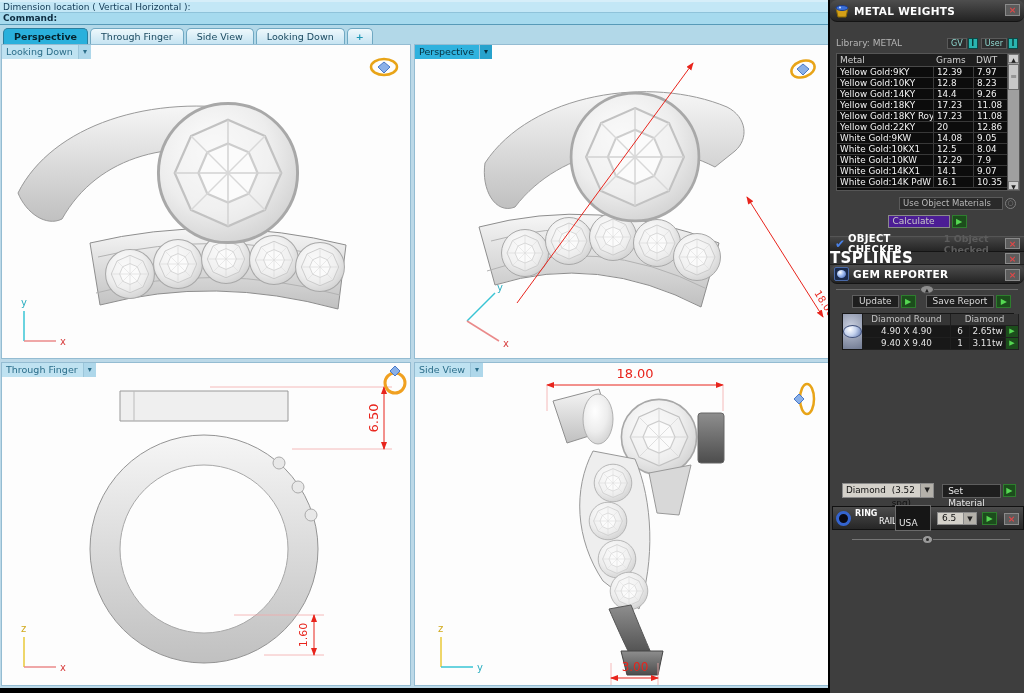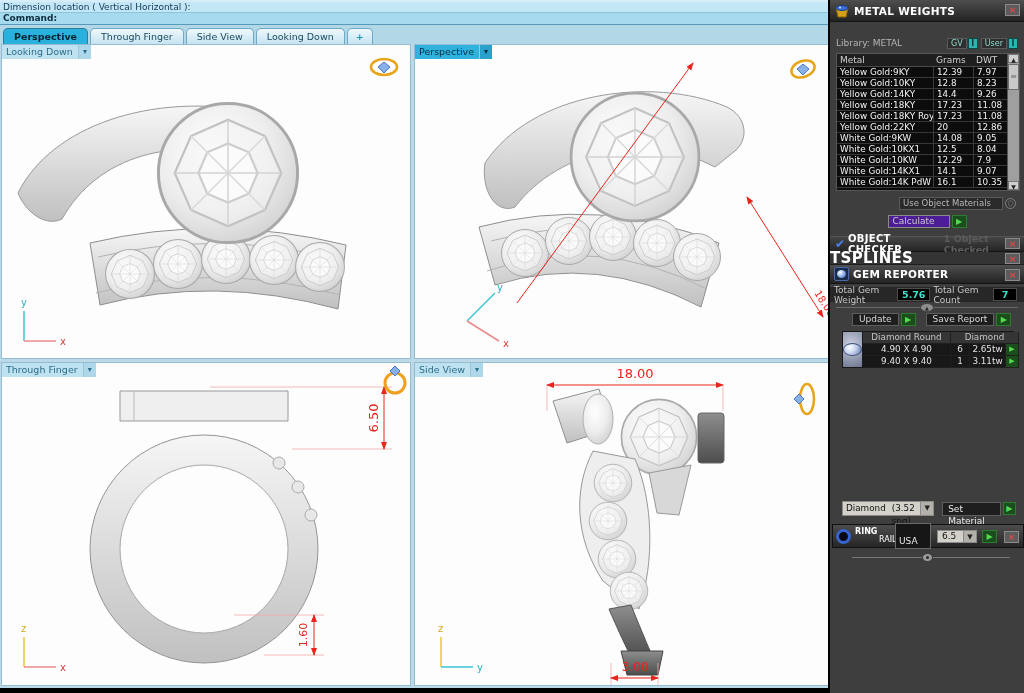--- a/index.html
+++ b/index.html
@@ -37,21 +37,21 @@
     font-size:9.5px; }
   .vplabel .vptext { background:#bfe2f1; color:#2c6e8a; padding:1px 5px 0 4px; border-right:1px solid #9cc6da; }
   .vplabel .vparrow { background:#aed7ea; color:#2c6e8a; width:12px; text-align:center; font-size:8px; line-height:14px; }
   .vplabel.active .vptext { background:#2fb2de; color:#06303f; }
   .vplabel.active .vparrow { background:#28a2cc; color:#06303f; }
 
   
   #panel { position:absolute; left:828px; top:0; width:196px; height:693px;
     background:#3e3e3e; border-left:2px solid #000; font-size:9px; color:#ccc; }
   .pheader { height:22px; display:flex; align-items:center; position:relative;
-    background:linear-gradient(#4e4e4e,#232323); border-bottom:1px solid #141414; }
+    background:linear-gradient(#4e4e4e,#232323); border-bottom:1px solid #141414;border-radius:7px; }
   .picon { width:24px; height:22px; display:flex; align-items:center; justify-content:center; }
   .ptitle { font-weight:bold; color:#fff; font-size:10.5px; letter-spacing:.3px; }
   .xbtn { position:absolute; right:4px; top:4px; width:15px; height:12px; background:#5c5c5c;
     border:1px solid #8a8a8a; color:#e04848; font-size:9px; font-weight:bold; line-height:10px; text-align:center; }
   .xbtn.small { top:1px; height:11px; }
 
   .librow { height:14px; margin-top:14px; display:flex; align-items:center; padding:0 6px 0 6px; color:#b5b5b5; }
   .librow .grow { flex:1; }
   .tgl-label { background:#2e2e2e; color:#8fd8d0; font-size:8px; padding:0 3px; height:11px; line-height:10px;
     border:1px solid #5a5a5a; margin-left:3px; }
@@ -479,26 +479,20 @@
     <span class="ptitle">TSPLINES</span>
     <div class="xbtn small">×</div>
   </div>
 
   <div class="pheader gemheader">
     <div class="gemicon"></div>
     <div class="ptitle">GEM REPORTER</div>
     <div class="xbtn">×</div>
   </div>
 
-  <div class="totrow">
-    <span>Total Gem Weight</span>
-    <span class="well">5.76</span>
-    <span>Total Gem Count</span>
-    <span class="well count">7</span>
-  </div>
 
   <div class="divider">
     <div class="divknob">▲</div>
   </div>
 
   <div class="updrow">
     <div class="ubtn">Update</div>
     <div class="playbtn">▶</div>
     <div class="gap8"></div>
     <div class="ubtn">Save Report</div>

